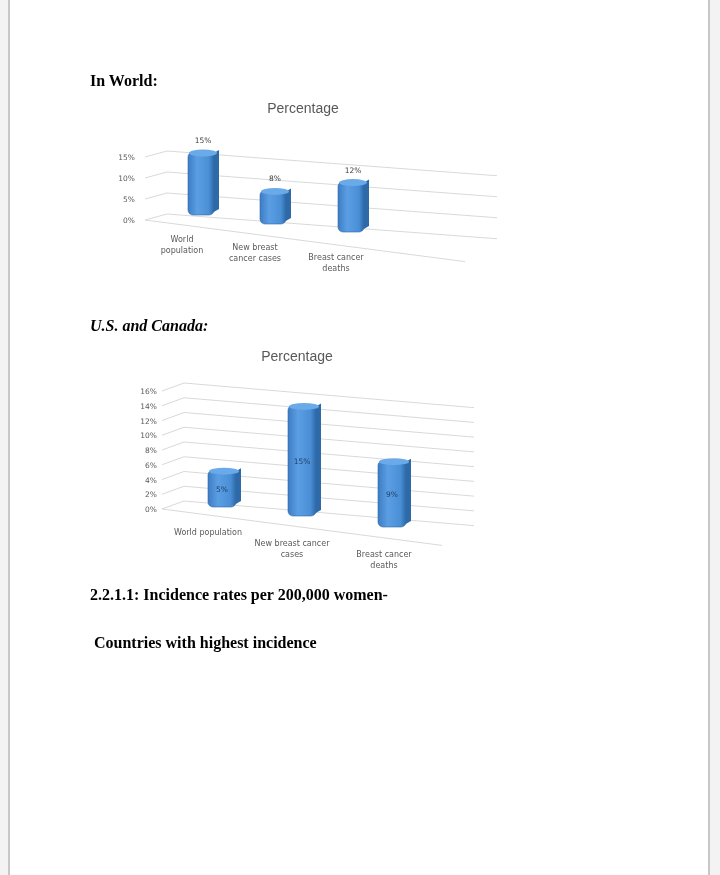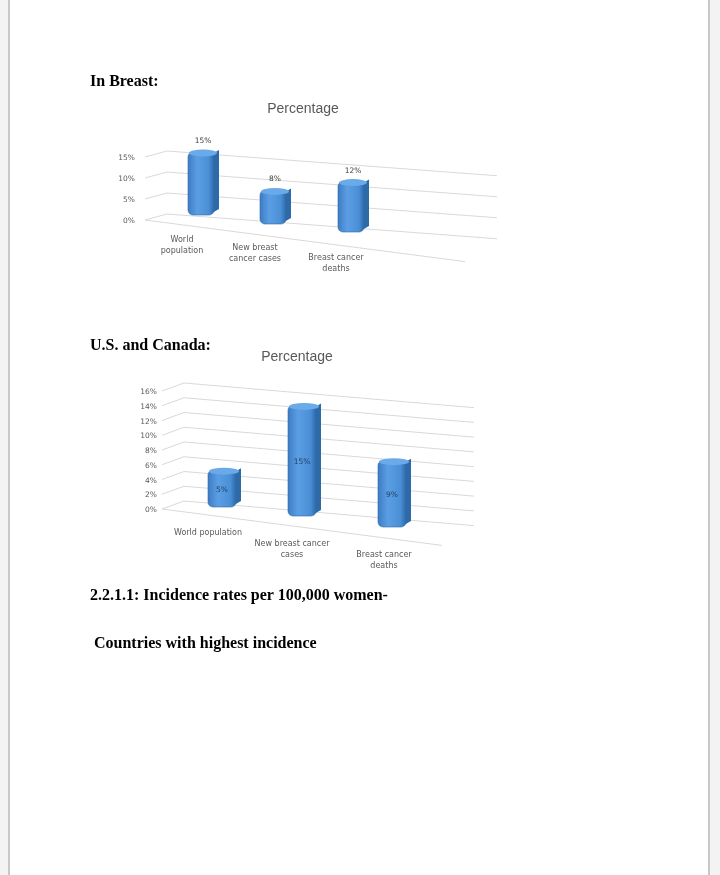--- a/index.html
+++ b/index.html
@@ -52,21 +52,21 @@
     font-family: "DejaVu Sans", sans-serif;
     font-size: 7.5px;
     fill: #1f3f66;
   }
 </style>
 </head>
 <body>
 
 <div class="page"></div>
 
-<div class="heading" style="left:90px; top:72px;">In Breast:</div>
+<div class="heading" style="left:90px; top:72px;">In World:</div>
 
 <div class="chart" style="left:100px; top:95px;">
   <svg id="chart0" width="400" height="190">
       <text x="203" y="18" text-anchor="middle" class="ctitle">Percentage</text>
       <line x1="45" y1="125" x2="67" y2="119" stroke="#d9d9d9" stroke-width="1"></line>
       <line x1="67" y1="119" x2="397" y2="143.75" stroke="#d9d9d9" stroke-width="1"></line>
       <text x="35" y="128" text-anchor="end" class="tick">0%</text>
       <line x1="45" y1="104" x2="67" y2="98" stroke="#d9d9d9" stroke-width="1"></line>
       <line x1="67" y1="98" x2="397" y2="122.75" stroke="#d9d9d9" stroke-width="1"></line>
       <text x="35" y="107" text-anchor="end" class="tick">5%</text>
@@ -105,21 +105,21 @@
       <text x="253" y="77.6" text-anchor="middle" class="dlabel">12%</text>
       <text x="82" y="147" text-anchor="middle" class="cat">World</text>
       <text x="82" y="158" text-anchor="middle" class="cat">population</text>
       <text x="155" y="155" text-anchor="middle" class="cat">New breast</text>
       <text x="155" y="166" text-anchor="middle" class="cat">cancer cases</text>
       <text x="236" y="165" text-anchor="middle" class="cat">Breast cancer</text>
       <text x="236" y="176" text-anchor="middle" class="cat">deaths</text>
     </svg>
 </div>
 
-<div class="heading" style="left:90px; top:336px;">U.S. and Canada:</div>
+<div class="heading" style="left:90px; top:317px;font-style:italic;">U.S. and Canada:</div>
 
 <div class="chart" style="left:100px; top:343px;">
   <svg id="chart1" width="370" height="235">
       <text x="197" y="18" text-anchor="middle" class="ctitle">Percentage</text>
       <line x1="62" y1="166" x2="84" y2="158" stroke="#d9d9d9" stroke-width="1"></line>
       <line x1="84" y1="158" x2="374" y2="182.65" stroke="#d9d9d9" stroke-width="1"></line>
       <text x="57" y="169" text-anchor="end" class="tick">0%</text>
       <line x1="62" y1="151.25" x2="84" y2="143.25" stroke="#d9d9d9" stroke-width="1"></line>
       <line x1="84" y1="143.25" x2="374" y2="167.9" stroke="#d9d9d9" stroke-width="1"></line>
       <text x="57" y="154.25" text-anchor="end" class="tick">2%</text>
@@ -172,14 +172,14 @@
       </g>
       <text x="292" y="153.8125" text-anchor="middle" class="dlabel-in">9%</text>
       <text x="108" y="192" text-anchor="middle" class="cat">World population</text>
       <text x="192" y="203" text-anchor="middle" class="cat">New breast cancer</text>
       <text x="192" y="214" text-anchor="middle" class="cat">cases</text>
       <text x="284" y="214" text-anchor="middle" class="cat">Breast cancer</text>
       <text x="284" y="225" text-anchor="middle" class="cat">deaths</text>
     </svg>
 </div>
 
-<div class="heading" style="left:90px; top:586px;">2.2.1.1: Incidence rates per 100,000 women-</div>
+<div class="heading" style="left:90px; top:586px;">2.2.1.1: Incidence rates per 200,000 women-</div>
 <div class="heading" style="left:94px; top:634px;">Countries with highest incidence</div>
 
 </body></html>

